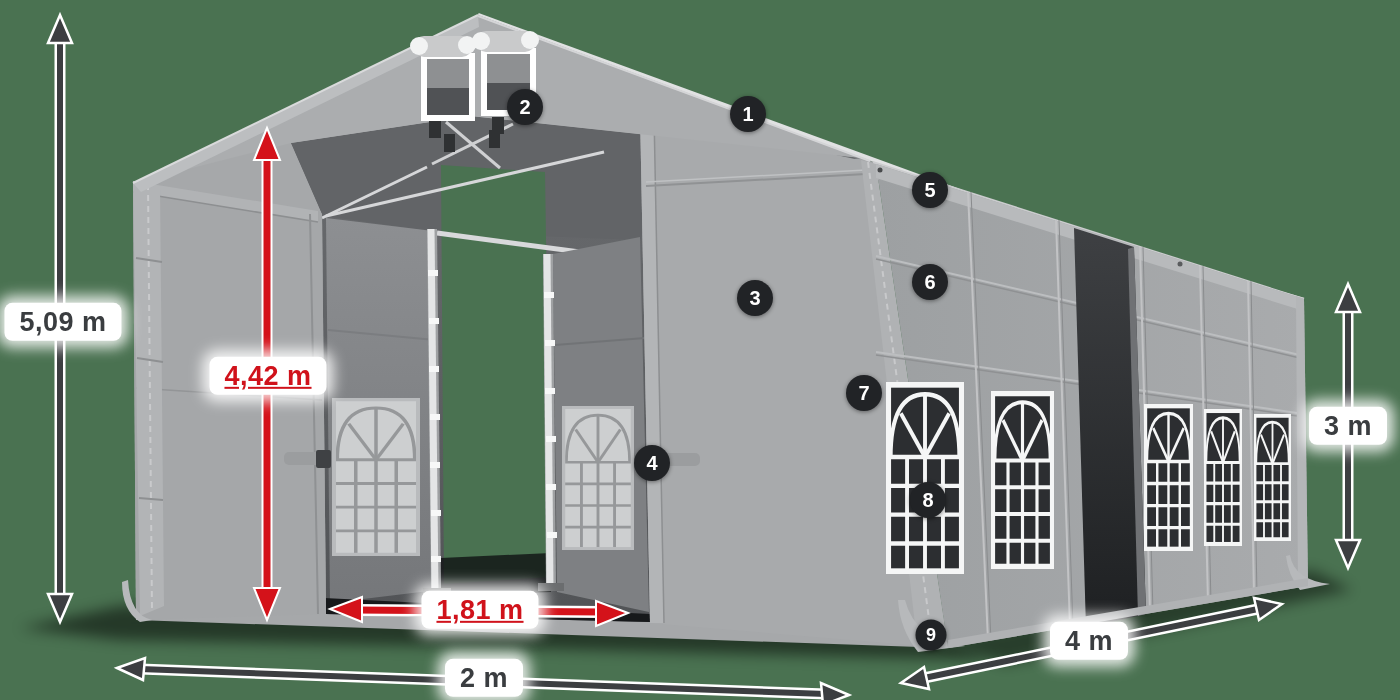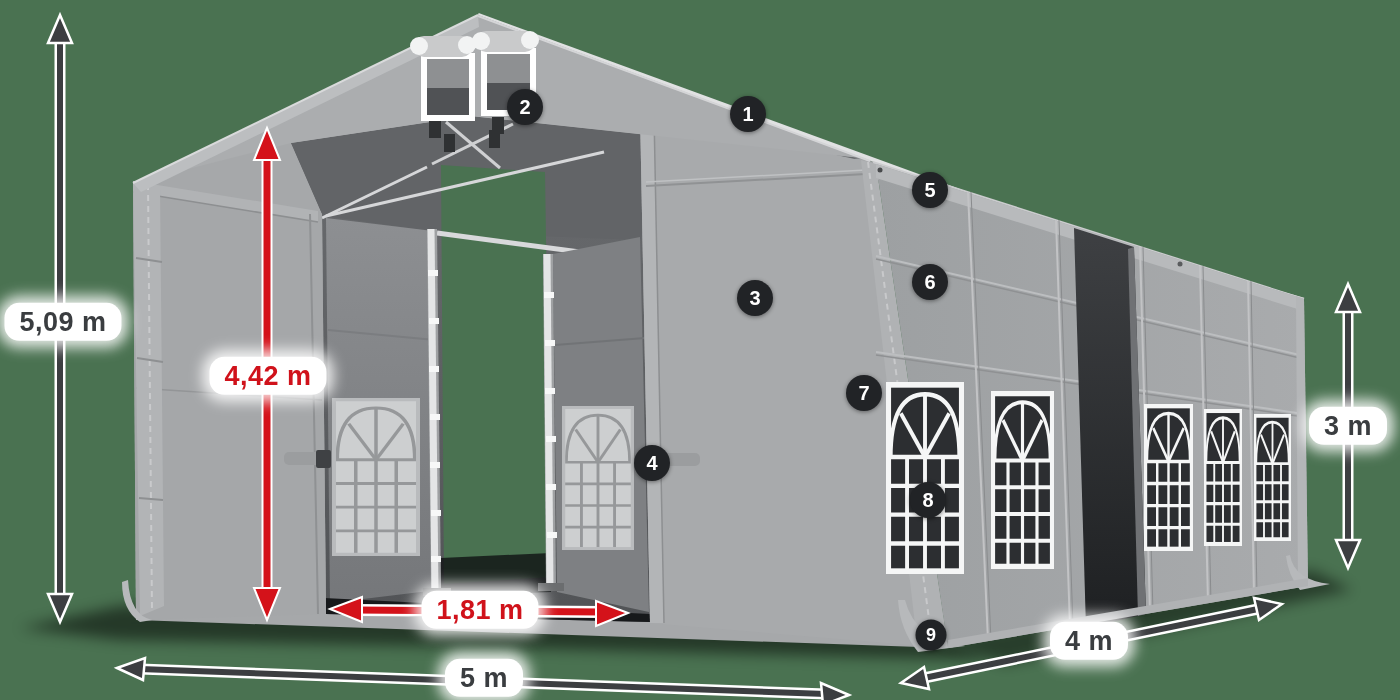--- a/index.html
+++ b/index.html
@@ -5,28 +5,28 @@
   html,body{margin:0;padding:0;background:#4a7251;}
   .stage{
     position:relative;width:1400px;height:700px;overflow:hidden;
     font-family:"Liberation Sans",sans-serif;
     background:#4a7251;
   }
   .scene{position:absolute;left:0;top:0;}
   
   .pill{
     position:absolute;transform:translate(-50%,-50%);
-    background:#ffffff;border-radius:15px;
+    background:#ffffff;border-radius:8px;
     padding:5px 15px;font-weight:bold;font-size:27px;line-height:1.05;
     white-space:nowrap;
     box-shadow:0 0 14px 7px rgba(255,255,255,0.85);
     letter-spacing:0.5px;
   }
   .pill.dark{color:#3a3d40;}
-  .pill.red{color:#d0121b;}
+  .pill.red{color:#d0121b;text-decoration:underline;}
   
   .marker{
     position:absolute;transform:translate(-50%,-50%);
     width:36px;height:36px;border-radius:50%;
     background:#212326;color:#ffffff;
     font-weight:bold;font-size:20px;
     display:flex;align-items:center;justify-content:center;
     box-shadow:0 1px 4px rgba(0,0,0,0.45);
     cursor:pointer;
   }
@@ -331,21 +331,21 @@
       <line x1="356" y1="610" x2="602" y2="612" stroke="#d4121a" stroke-width="7"></line>
       <polygon points="330,609 362,597 362,622" fill="#d4121a" stroke="#ffffff" stroke-width="2"></polygon>
       <polygon points="628,613 596,601 596,626" fill="#d4121a" stroke="#ffffff" stroke-width="2"></polygon>
     </g>
   </g>
 </svg>
 
 <div class="pill dark" style="left:63px;top:322px">5,09 m</div>
 <div class="pill red" style="left:268px;top:376px">4,42 m</div>
 <div class="pill red" style="left:480px;top:610px">1,81 m</div>
-<div class="pill dark" style="left:484px;top:678px">5 m</div>
+<div class="pill dark" style="left:484px;top:678px">2 m</div>
 <div class="pill dark" style="left:1089px;top:641px">4 m</div>
 <div class="pill dark" style="left:1348px;top:426px">3 m</div>
 
 <div class="marker" style="left:748px;top:114px">1</div>
 <div class="marker" style="left:525px;top:107px">2</div>
 <div class="marker" style="left:755px;top:298px">3</div>
 <div class="marker" style="left:652px;top:463px">4</div>
 <div class="marker" style="left:930px;top:190px">5</div>
 <div class="marker" style="left:930px;top:282px">6</div>
 <div class="marker" style="left:864px;top:393px">7</div>

